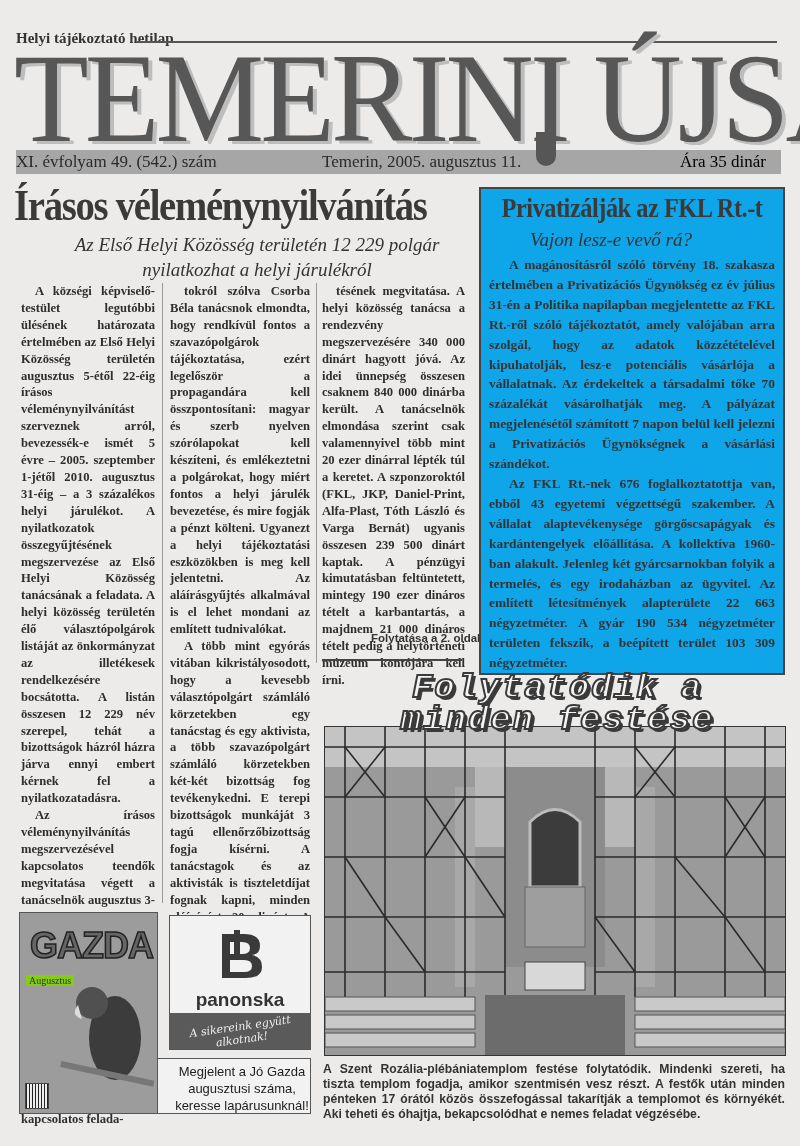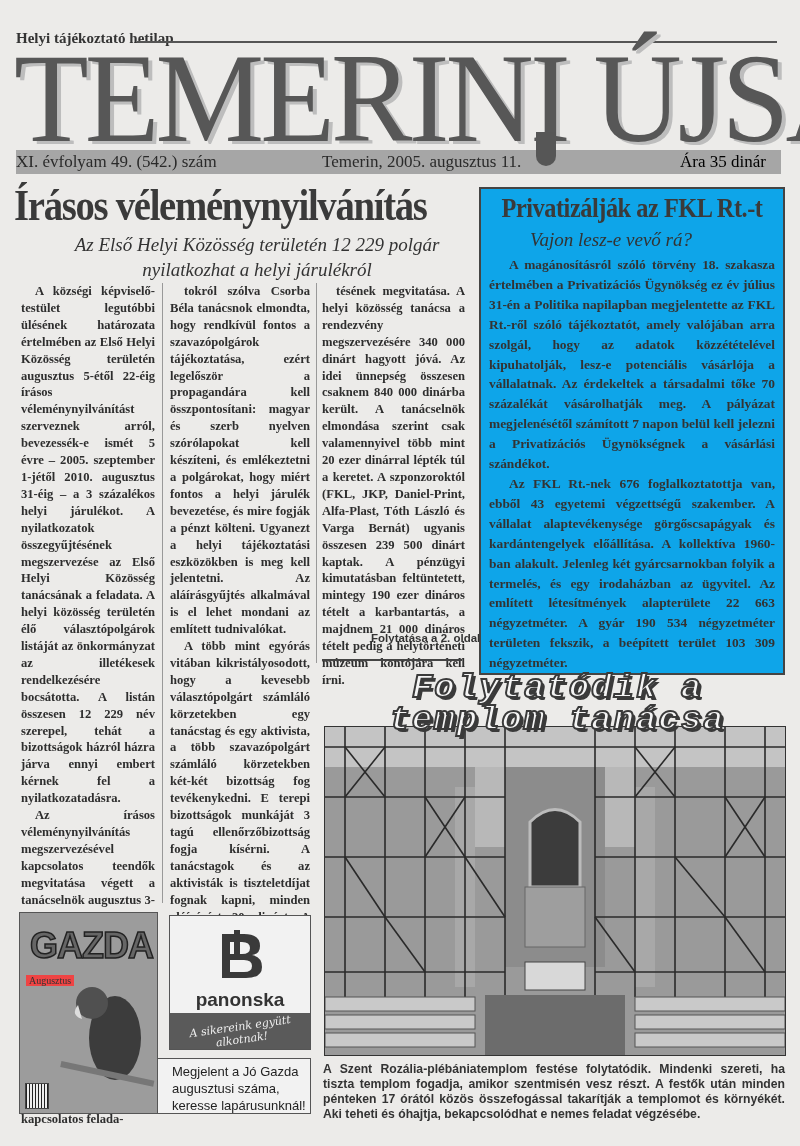--- a/index.html
+++ b/index.html
@@ -48,31 +48,31 @@
                 -webkit-text-stroke:2px #3a3a3a; letter-spacing:2px; z-index:3;
                 text-shadow:3px 3px 0 #3a3a3a; }
   .photo { position:absolute; left:324px; top:726px; width:460px; height:328px; background:#8a8a8a; border:1px solid #333; overflow:hidden; }
   .caption { position:absolute; left:323px; top:1062px; width:462px; font-family:"Liberation Sans", sans-serif; font-weight:bold;
              font-size:12.2px; line-height:15px; color:#333; text-align:justify; }
 
   
   .gazda { position:absolute; left:19px; top:912px; width:137px; height:200px; background:#9c9c9c; border:1px solid #555; overflow:hidden; }
   .gazda-logo { position:absolute; left:10px; top:12px; font-family:"Liberation Sans", sans-serif; font-weight:900; font-size:36px;
                 color:#666; -webkit-text-stroke:1.5px #222; letter-spacing:-1px; }
-  .gazda-month { position:absolute; left:6px; top:62px; font-size:10px; color:#333; background:#ef4444; padding:0 3px; }
+  .gazda-month { position:absolute; left:6px; top:62px; font-size:10px; color:#333; background:#84cc16; padding:0 3px; }
   .barcode { position:absolute; left:5px; top:170px; width:22px; height:24px;
              background:repeating-linear-gradient(90deg,#222 0 1px,#eee 1px 3px); border:1px solid #444; }
   .bank { position:absolute; left:169px; top:915px; width:140px; height:133px; border:1px solid #555; background:#f2f2f2; }
   .bank-logo { position:absolute; left:44px; top:12px; width:50px; height:52px; }
   .bank-name { position:absolute; left:0; top:73px; width:140px; text-align:center; font-family:"Liberation Sans", sans-serif;
                font-weight:bold; font-size:19px; color:#333; }
   .bank-slogan-bar { position:absolute; left:0; top:97px; width:140px; height:36px; background:#5a5a5a; }
   .bank-slogan { position:absolute; left:4px; top:104px; width:134px; font-family:"DejaVu Serif", serif; font-style:italic;
                  font-size:11px; color:#eee; transform:rotate(-8deg); text-align:center; }
-  .gazda-note { position:absolute; left:157px; top:1058px; width:152px; height:54px; border:1px solid #555; background:#f2f2f2; }
+  .gazda-note { position:absolute; left:157px; top:1058px; width:152px; height:54px; border:1px solid #555; background:#f2f2f2;text-align:center; }
   .gazda-note-text { position:absolute; left:14px; top:4px; width:140px; font-family:"Liberation Sans", sans-serif;
                      font-size:13px; line-height:17px; color:#222; }
 </style>
 </head>
 <body>
 
 <div class="page">
 
   <div class="tagline">Helyi tájékoztató hetilap</div>
   <div class="tagline-rule"></div>
@@ -107,21 +107,21 @@
     <div class="fkl-sub">Vajon lesz-e vevő rá?</div>
     <div class="fkl-body">
       <p>A magánosításról szóló törvény 18. szakasza értelmében a Privatizációs Ügynökség ez év július 31-én a Politika napilapban megjelentette az FKL Rt.-ről szóló tájékoztatót, amely valójában arra szolgál, hogy az adatok közzétételével kipuhatolják, lesz-e potenciális vásárlója a vállalatnak. Az érdekeltek a társadalmi tőke 70 százalékát vásárolhatják meg. A pályázat megjelenésétől számított 7 napon belül kell jelezni a Privatizációs Ügynökségnek a vásárlási szándékot.</p>
       <p>Az FKL Rt.-nek 676 foglalkoztatottja van, ebből 43 egyetemi végzettségű szakember. A vállalat alaptevékenysége görgőscsapágyak és kardántengelyek előállítása. A kollektíva 1960-ban alakult. Jelenleg két gyárcsarnokban folyik a termelés, és egy irodaházban az ügyvitel. Az említett létesítmények alapterülete 22 663 négyzetméter. A gyár 190 534 négyzetméter területen fekszik, a beépített terület 103 309 négyzetméter.</p>
     </div>
   </div>
   <div class="j-hook"></div>
 
   <div class="photo-head">
     <div>Folytatódik a</div>
-    <div>templom tanácsa</div>
+    <div>minden festése</div>
   </div>
   <div class="photo">
     <svg width="460" height="328" viewBox="0 0 460 328">
       <rect width="460" height="328" fill="#9a9a9a"></rect>
       <path d="M150 0 Q230 -40 310 0 L310 120 L150 120 Z" fill="#b8b8b8"></path>
       <rect x="0" y="0" width="460" height="40" fill="#c4c4c4"></rect>
       <rect x="180" y="40" width="100" height="200" fill="#8c8c8c"></rect>
       <path d="M205 160 L205 95 Q230 70 255 95 L255 160 Z" fill="#3c3c3c" stroke="#bbb" stroke-width="3"></path>
       <rect x="200" y="160" width="60" height="60" fill="#9e9e9e" stroke="#666"></rect>
       <rect x="200" y="235" width="60" height="28" fill="#d8d8d8" stroke="#444"></rect>

